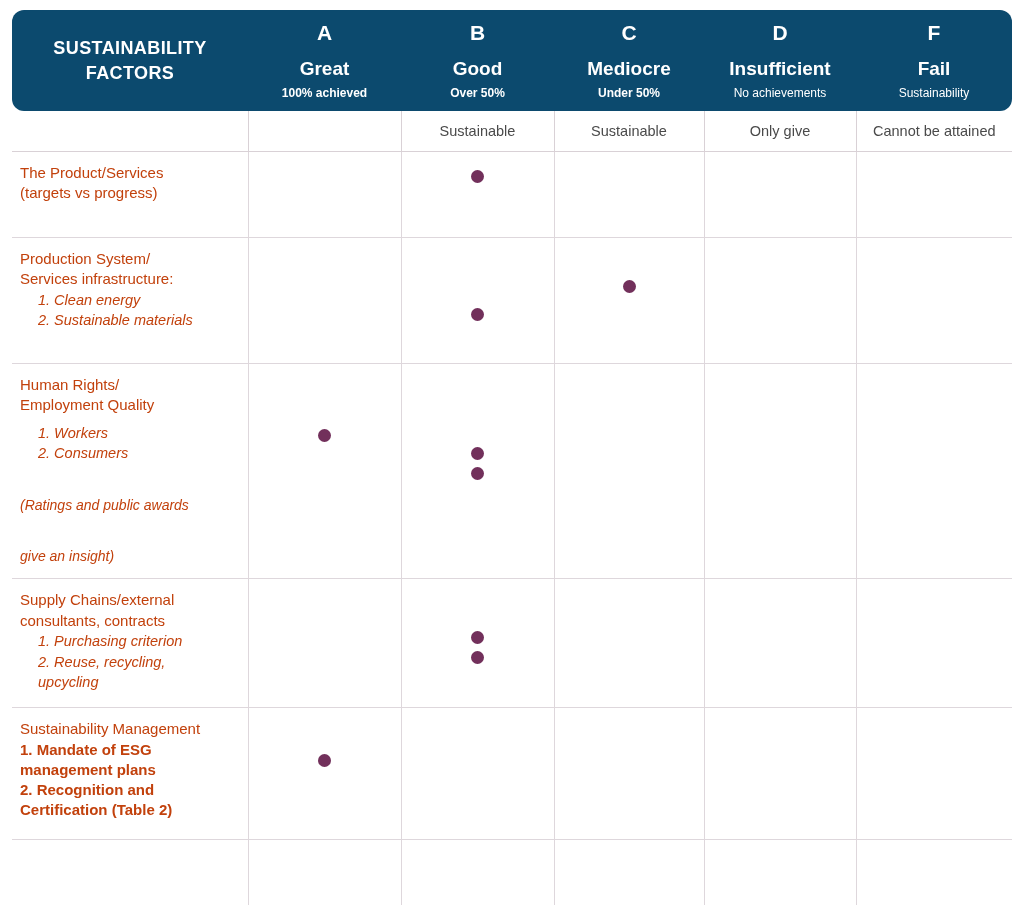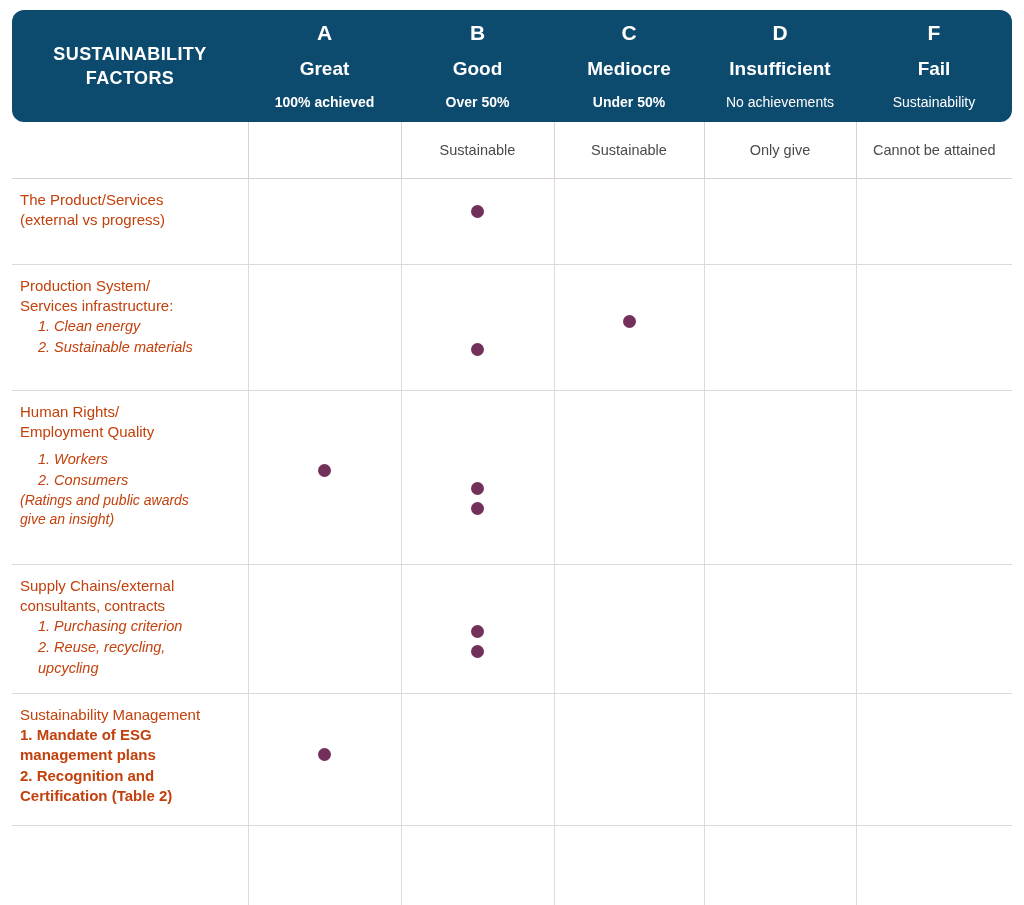--- a/index.html
+++ b/index.html
@@ -60,24 +60,24 @@
     font-weight: bold;
     display: block;
   }
   .grade-word {
     font-size: 19px;
     font-weight: bold;
     display: block;
     margin-top: 9px;
   }
   .grade-desc {
-    font-size: 14px;
-    font-weight: bold;
-    display: block;
-    margin-top: 11px;
+    font-size: 12px;
+    font-weight: bold;
+    display: block;
+    margin-top: 3px;
   }
   .grade-desc.light {
     font-weight: normal;
   }
   
   tr.subheader td {
     border-bottom: 1px solid #d9d1d6;
     border-right: 1px solid #d9d1d6;
     height: 40px;
     text-align: center;
@@ -89,21 +89,21 @@
     border-right: 1px solid #d9d1d6;
   }
   tr.subheader td:last-child {
     border-right: none;
   }
   
   tbody td {
     border-bottom: 1px solid #ded7dc;
     border-right: 1px solid #ded7dc;
     vertical-align: top;
-    padding: 8px;
+    padding: 0;
   }
   tbody td:last-child {
     border-right: none;
   }
   tbody tr:last-child td {
     border-bottom: 1px solid #ded7dc;
   }
   td.factor {
     padding: 11px 10px 12px 8px;
     font-size: 15px;
@@ -123,20 +123,21 @@
     font-style: italic;
     font-size: 14.5px;
     padding-left: 18px;
     line-height: 1.42;
   }
   .f-note {
     display: block;
     font-style: italic;
     font-size: 14px;
     line-height: 1.38;
+    margin-top: 32px;
   }
   .f-small {
     display: block;
     font-size: 13px;
     font-weight: bold;
     line-height: 1.35;
   }
   .f-bold {
     display: block;
     font-weight: bold;
@@ -209,21 +210,21 @@
         <td class="first"></td>
         <td></td>
         <td>Sustainable</td>
         <td>Sustainable</td>
         <td>Only give</td>
         <td>Cannot be attained</td>
       </tr>
     <tr>
           <td class="factor" style="height: 62px;">
             <span class="f-line">The Product/Services</span>
-            <span class="f-line">(external vs progress)</span>
+            <span class="f-line">(targets vs progress)</span>
           </td>
           <td class="mark"></td>
           <td class="mark">
             <div class="dotwrap" style="padding-top: 18px;">
               <span class="dot"></span>
             </div>
           </td>
           <td class="mark"></td>
           <td class="mark"></td>
           <td class="mark"></td>

